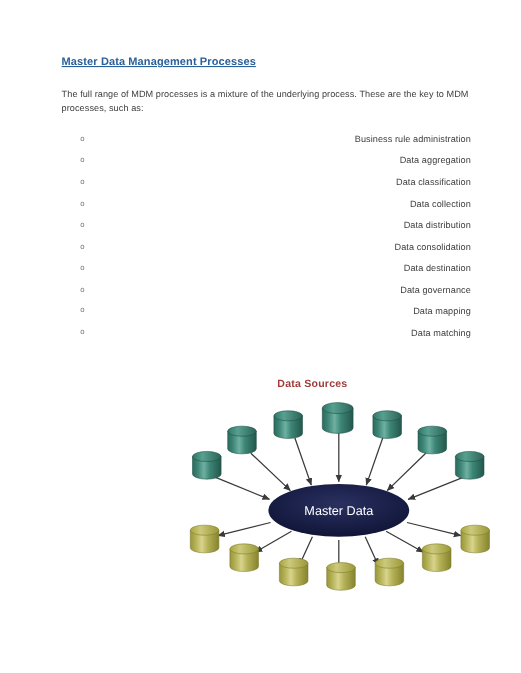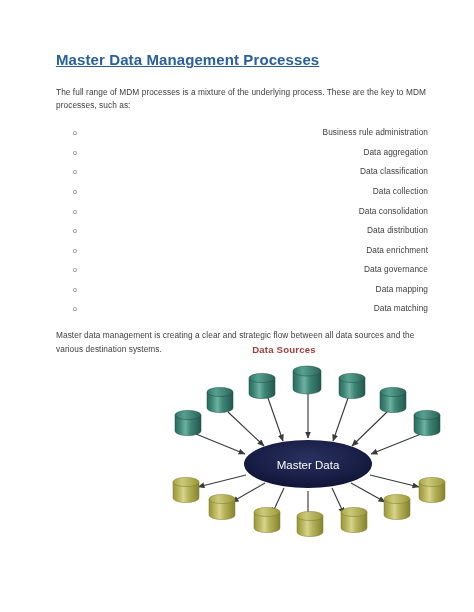--- a/index.html
+++ b/index.html
@@ -24,21 +24,21 @@
   }
 
   .content {
     position: absolute;
     left: 56px;
     top: 50px;
     width: 372px;
   }
 
   .doc-title {
-    font-size: 15px;
+    font-size: 10px;
     font-weight: bold;
     color: #2a6099;
     text-decoration: underline;
     letter-spacing: 0.1px;
     margin: 0 0 16px 0;
     line-height: 1.3;
   }
 
   .para {
     font-size: 8.3px;
@@ -127,45 +127,44 @@
       <li>
         <span class="marker">o</span>
         <span>Data classification</span>
       </li>
       <li>
         <span class="marker">o</span>
         <span>Data collection</span>
       </li>
       <li>
         <span class="marker">o</span>
+        <span>Data distribution</span>
+      </li>
+      <li>
+        <span class="marker">o</span>
         <span>Data consolidation</span>
       </li>
       <li>
         <span class="marker">o</span>
-        <span>Data distribution</span>
-      </li>
-      <li>
-        <span class="marker">o</span>
-        <span>Data enrichment</span>
+        <span>Data destination</span>
       </li>
       <li>
         <span class="marker">o</span>
         <span>Data governance</span>
       </li>
       <li>
         <span class="marker">o</span>
         <span>Data mapping</span>
       </li>
       <li>
         <span class="marker">o</span>
         <span>Data matching</span>
       </li>
     </ul>
 
-    <p class="para">Master data management is creating a clear and strategic flow between all data sources and the various destination systems.</p>
   </div>
 
   <div class="diagram">
 
     <div class="diagram-label label-top">Data Sources</div>
 
     <svg class="svg-wrap" viewBox="0 0 474 212">
       <defs>
         <linearGradient id="gradSrc" x1="0" y1="0" x2="1" y2="0">
           <stop offset="0%" stop-color="#2b6a5d"></stop>

